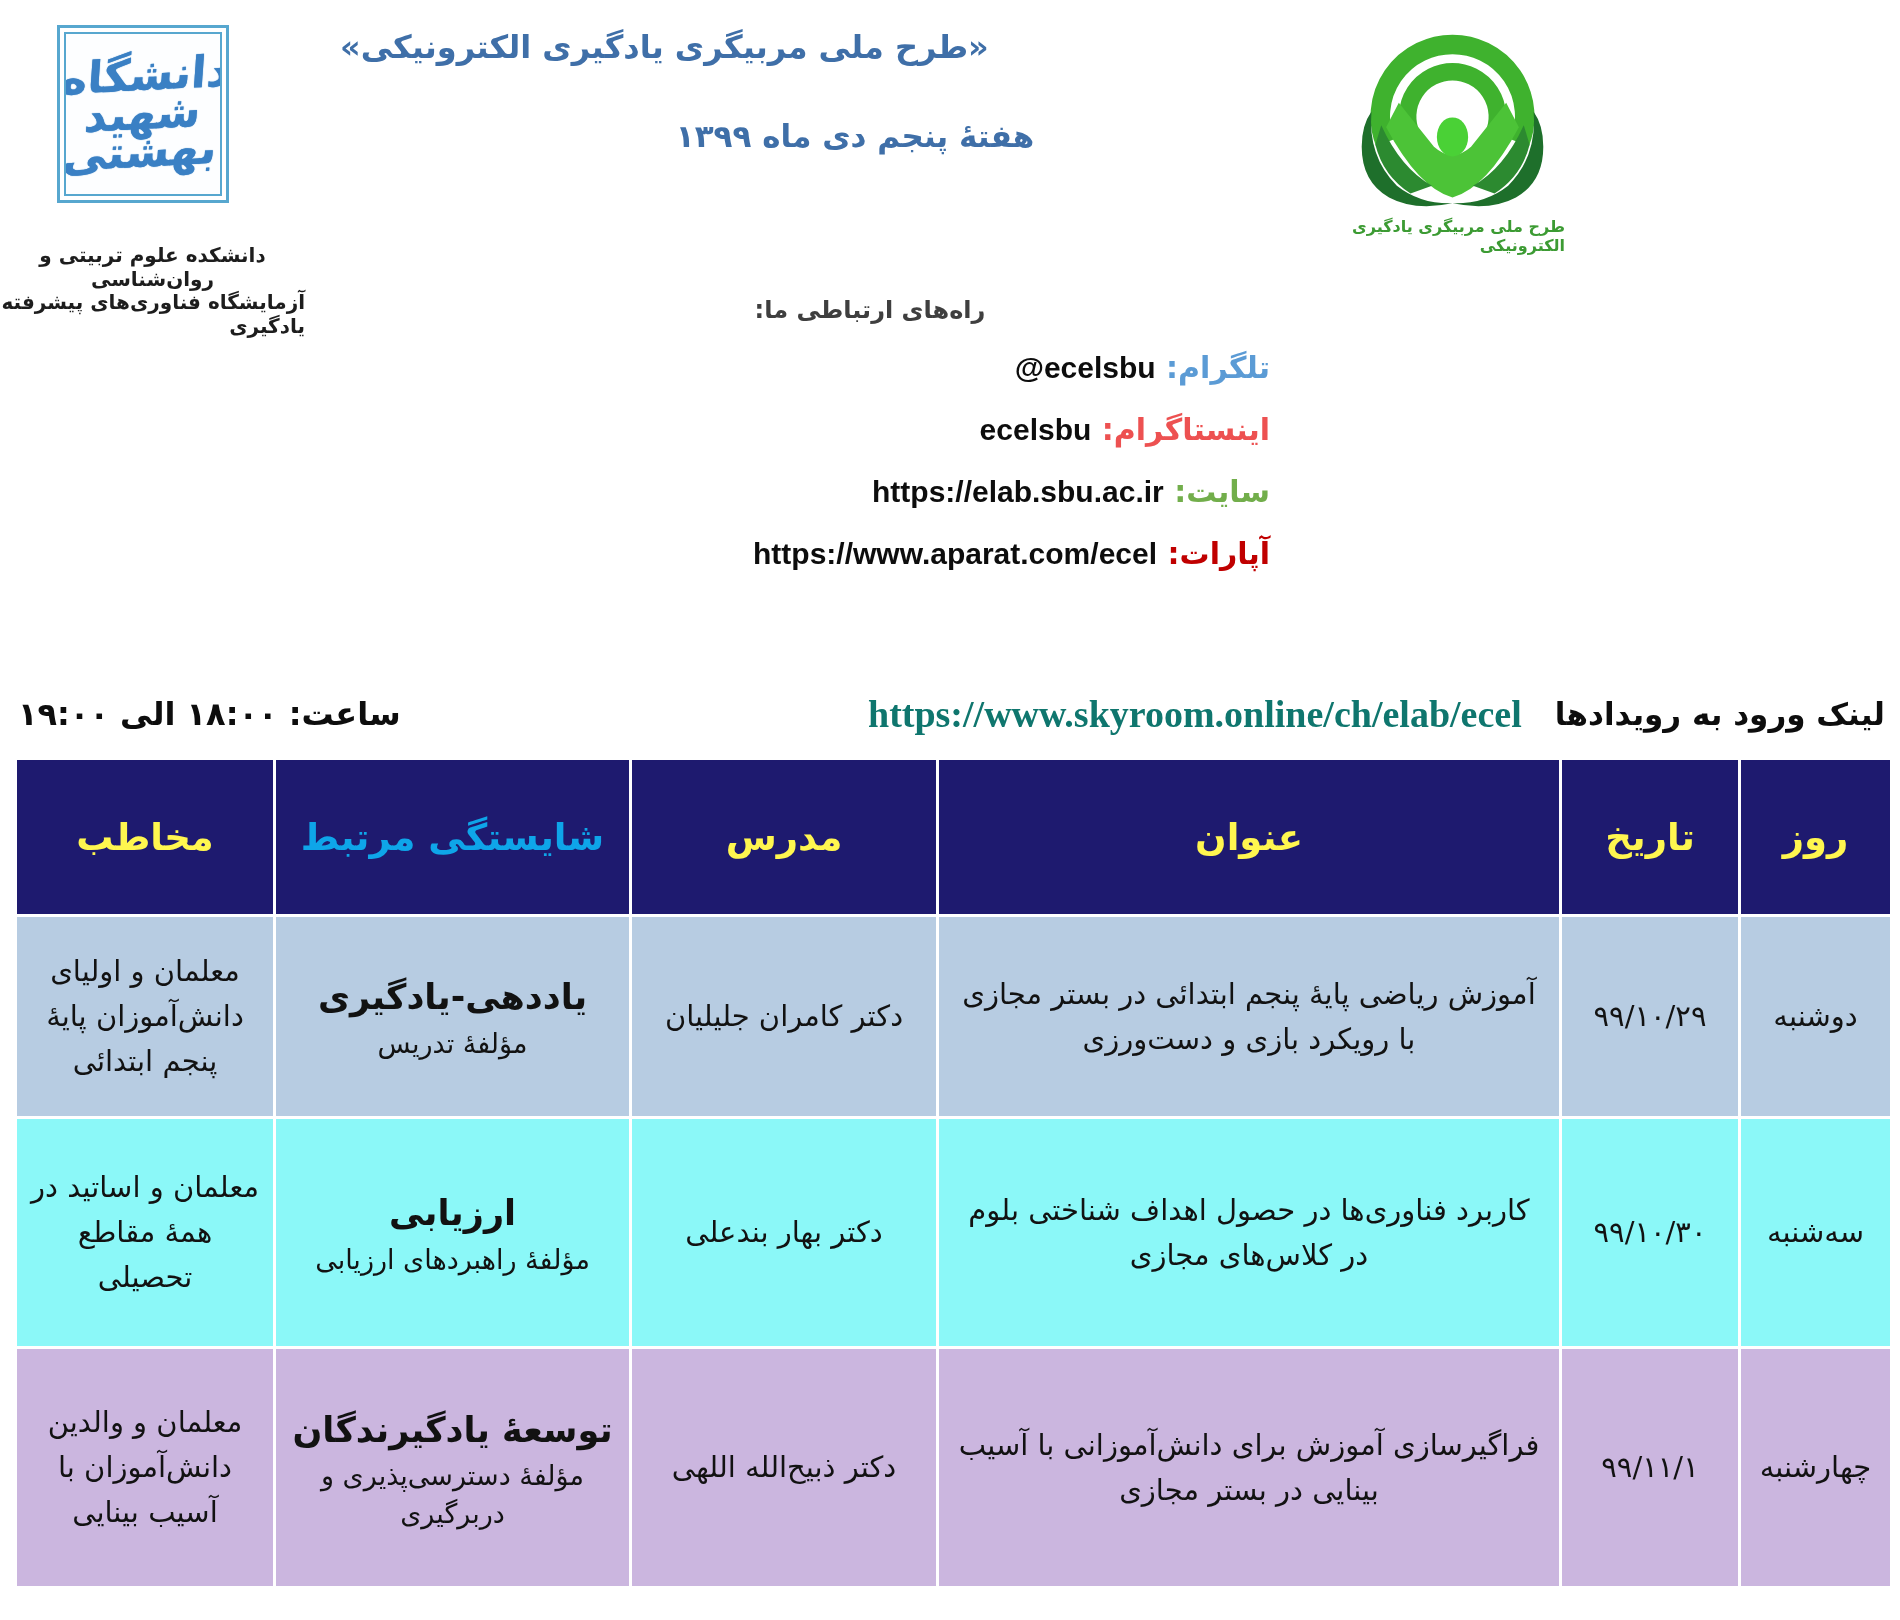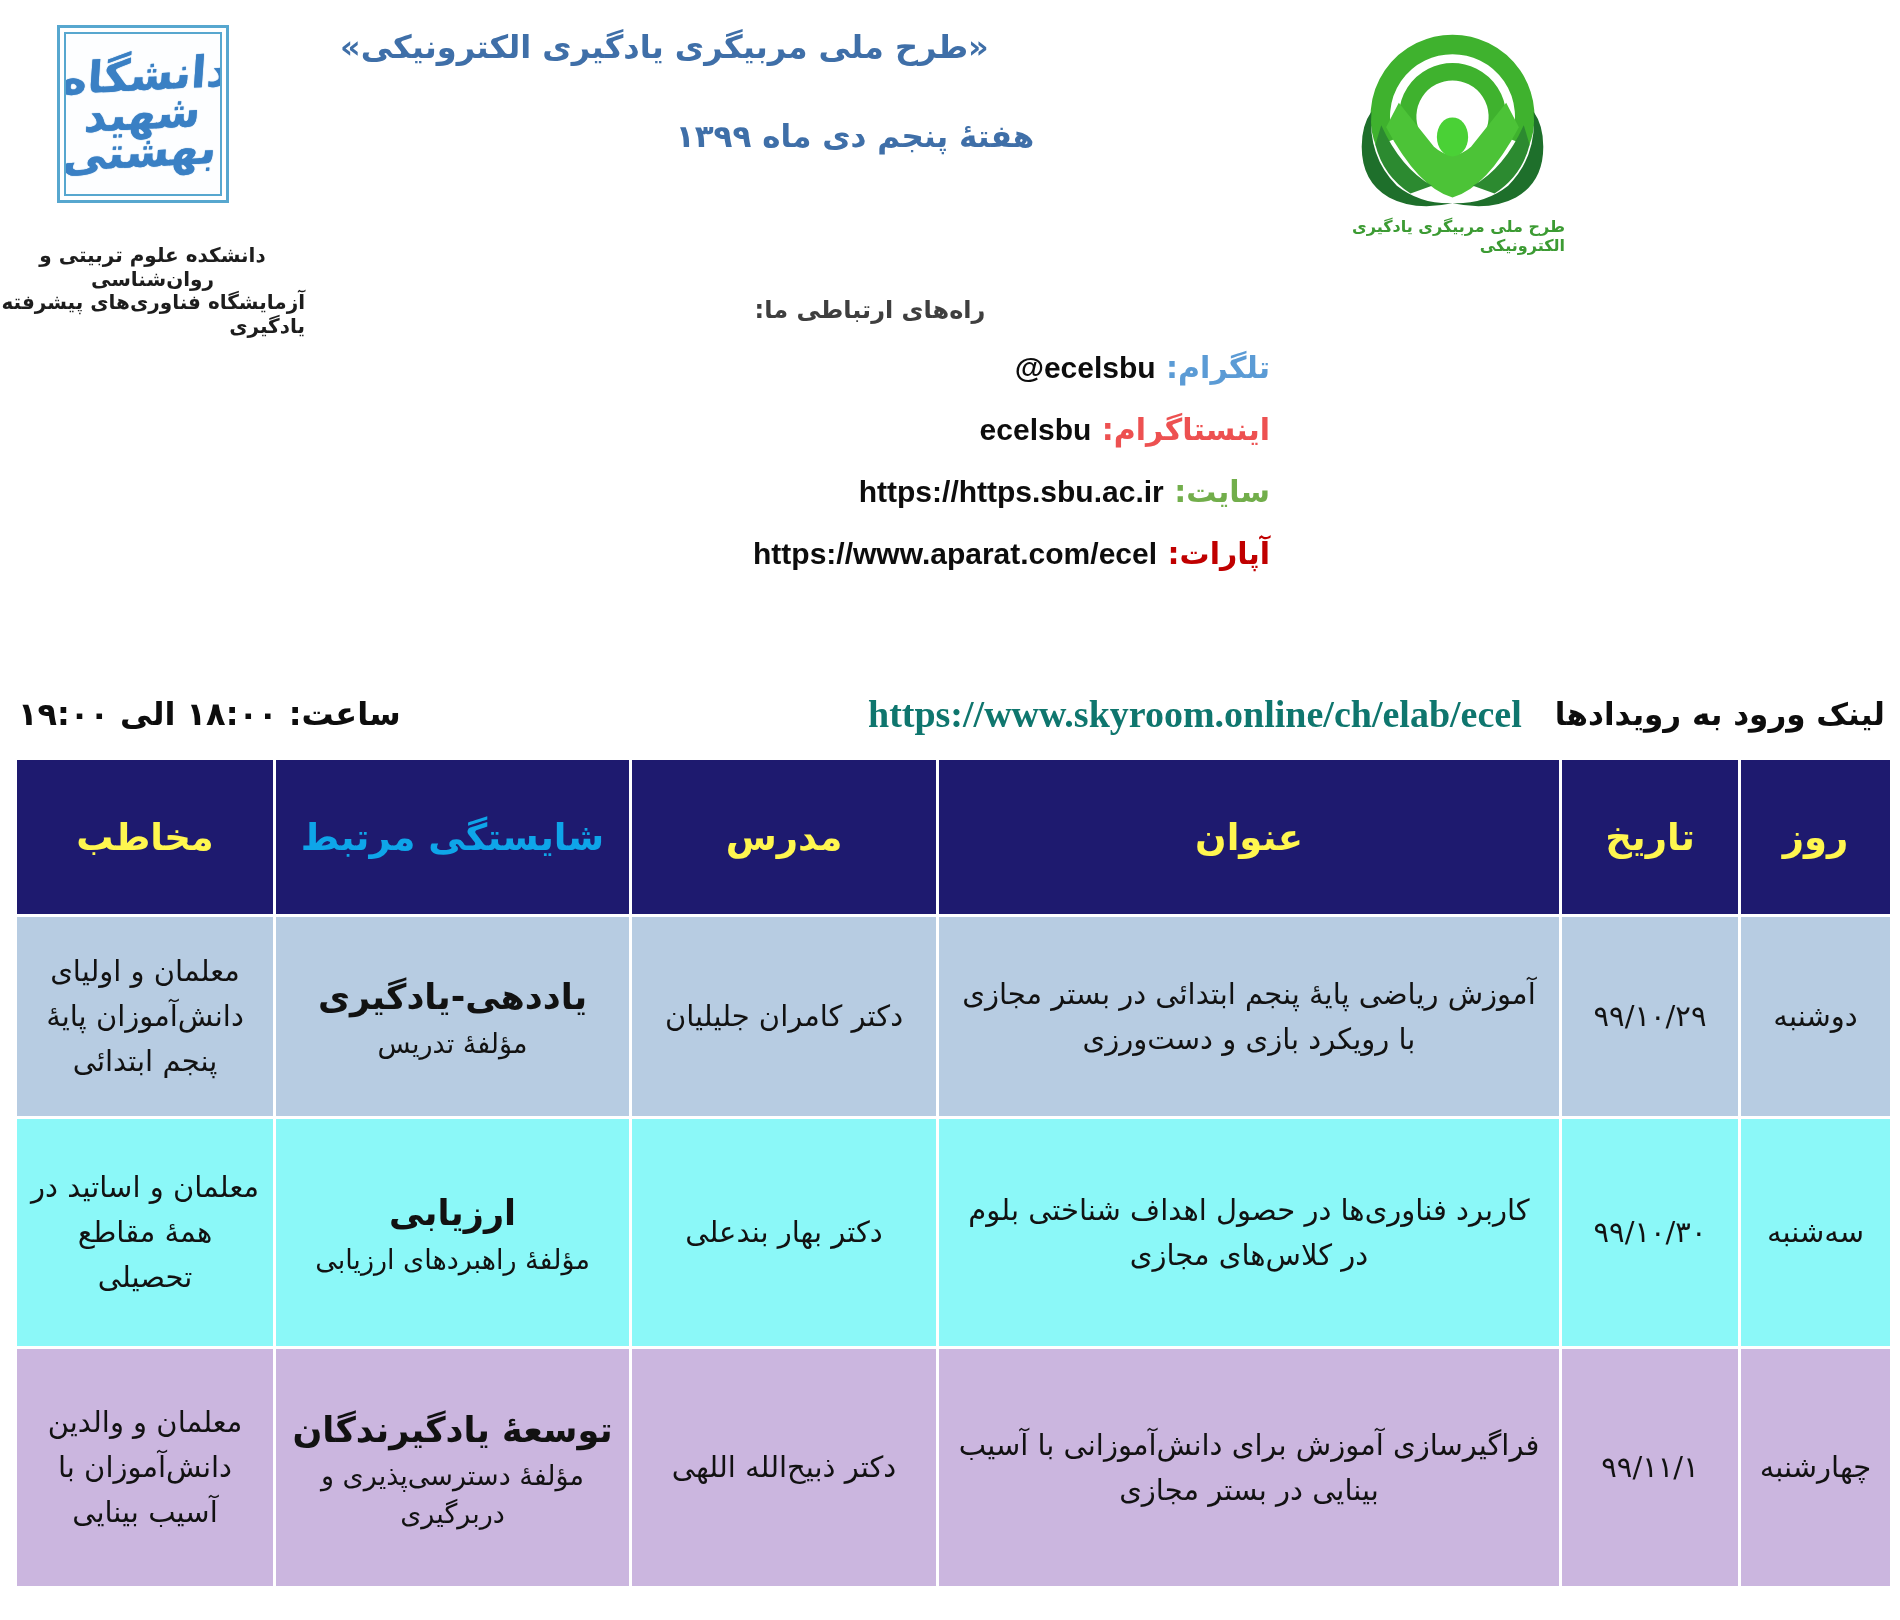--- a/index.html
+++ b/index.html
@@ -95,21 +95,21 @@
     <div class="contact-line">
       <span class="c-label" style="color: rgb(91, 155, 213);">تلگرام:</span>
       <span class="c-value">@ecelsbu</span>
     </div>
     <div class="contact-line">
       <span class="c-label" style="color: rgb(237, 81, 81);">اینستاگرام:</span>
       <span class="c-value">ecelsbu</span>
     </div>
     <div class="contact-line">
       <span class="c-label" style="color: rgb(114, 174, 75);">سایت:</span>
-      <span class="c-value">https://https.sbu.ac.ir</span>
+      <span class="c-value">https://elab.sbu.ac.ir</span>
     </div>
     <div class="contact-line">
       <span class="c-label" style="color: rgb(192, 0, 0);">آپارات:</span>
       <span class="c-value">https://www.aparat.com/ecel</span>
     </div>
   </div>
 
   <div class="events-right">
     <span class="events-label">لینک ورود به رویدادها</span>
     <span class="events-url">https://www.skyroom.online/ch/elab/ecel</span>

